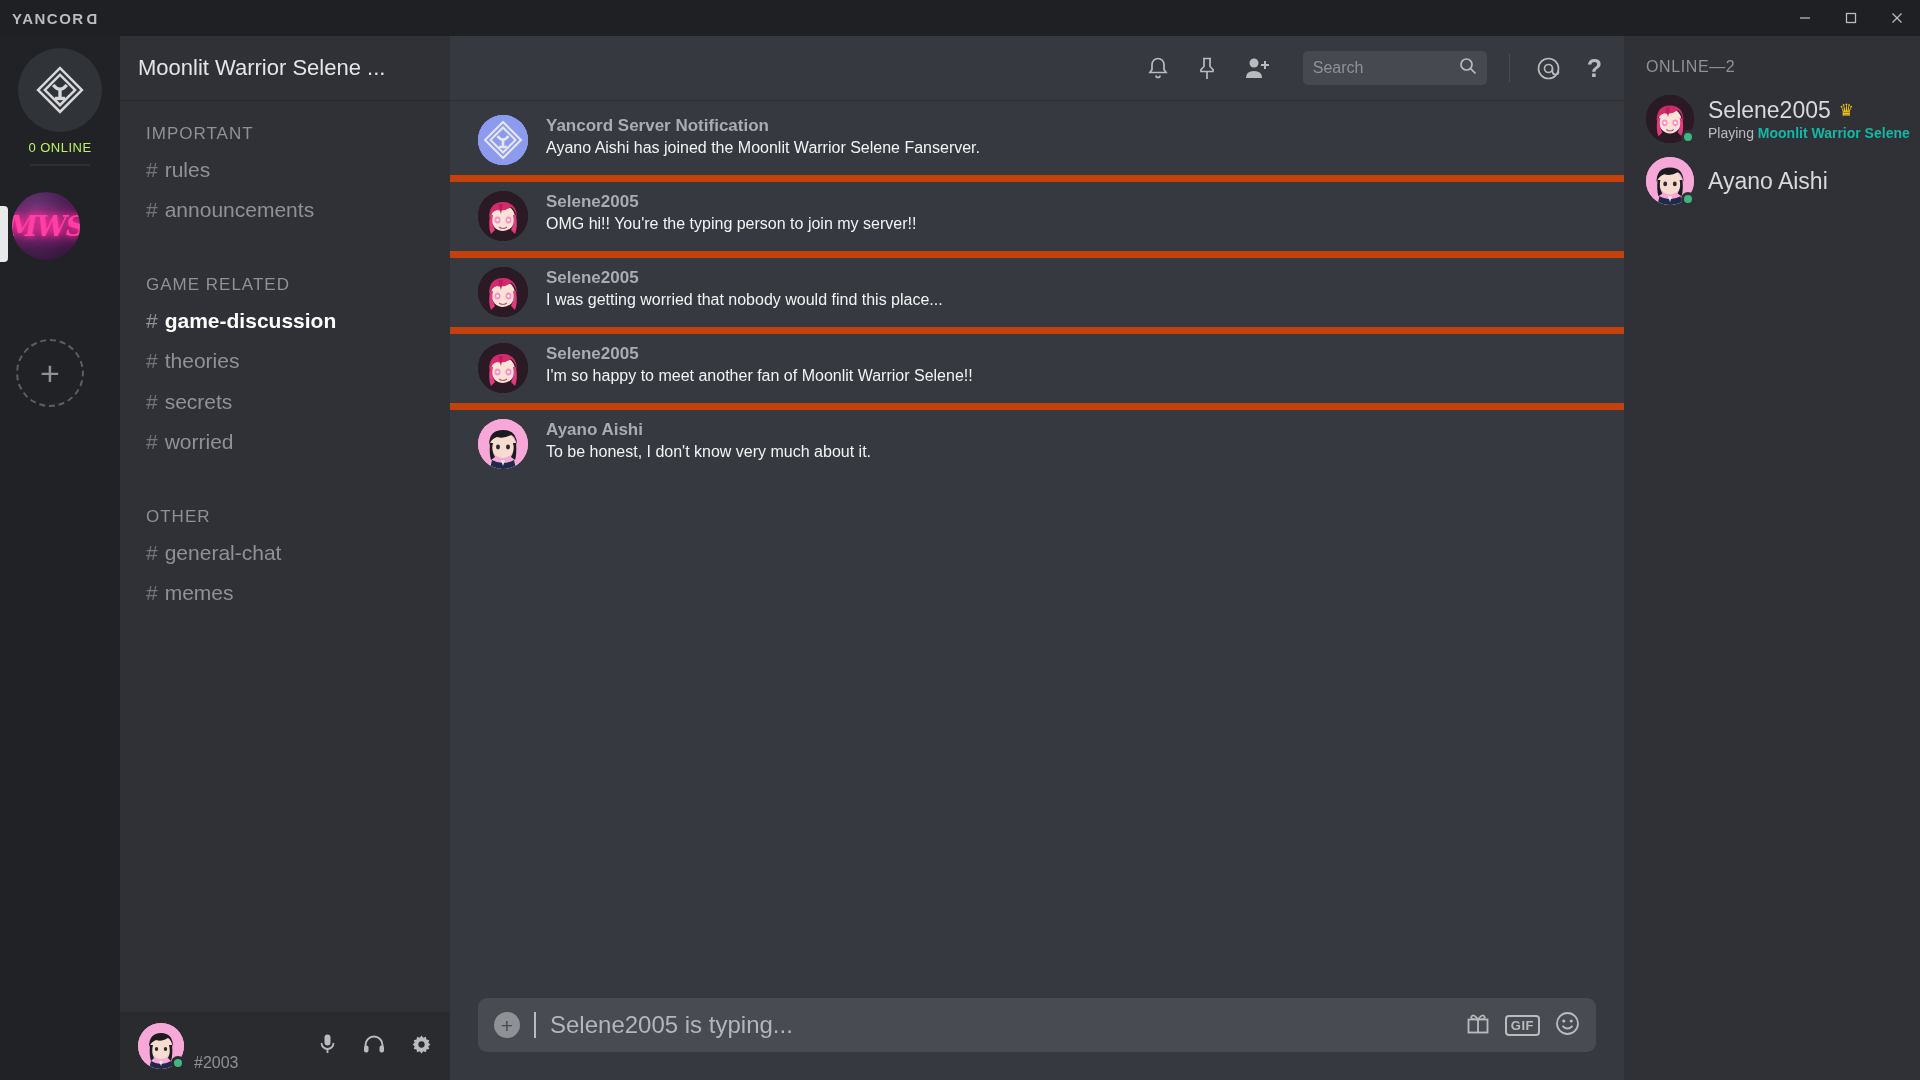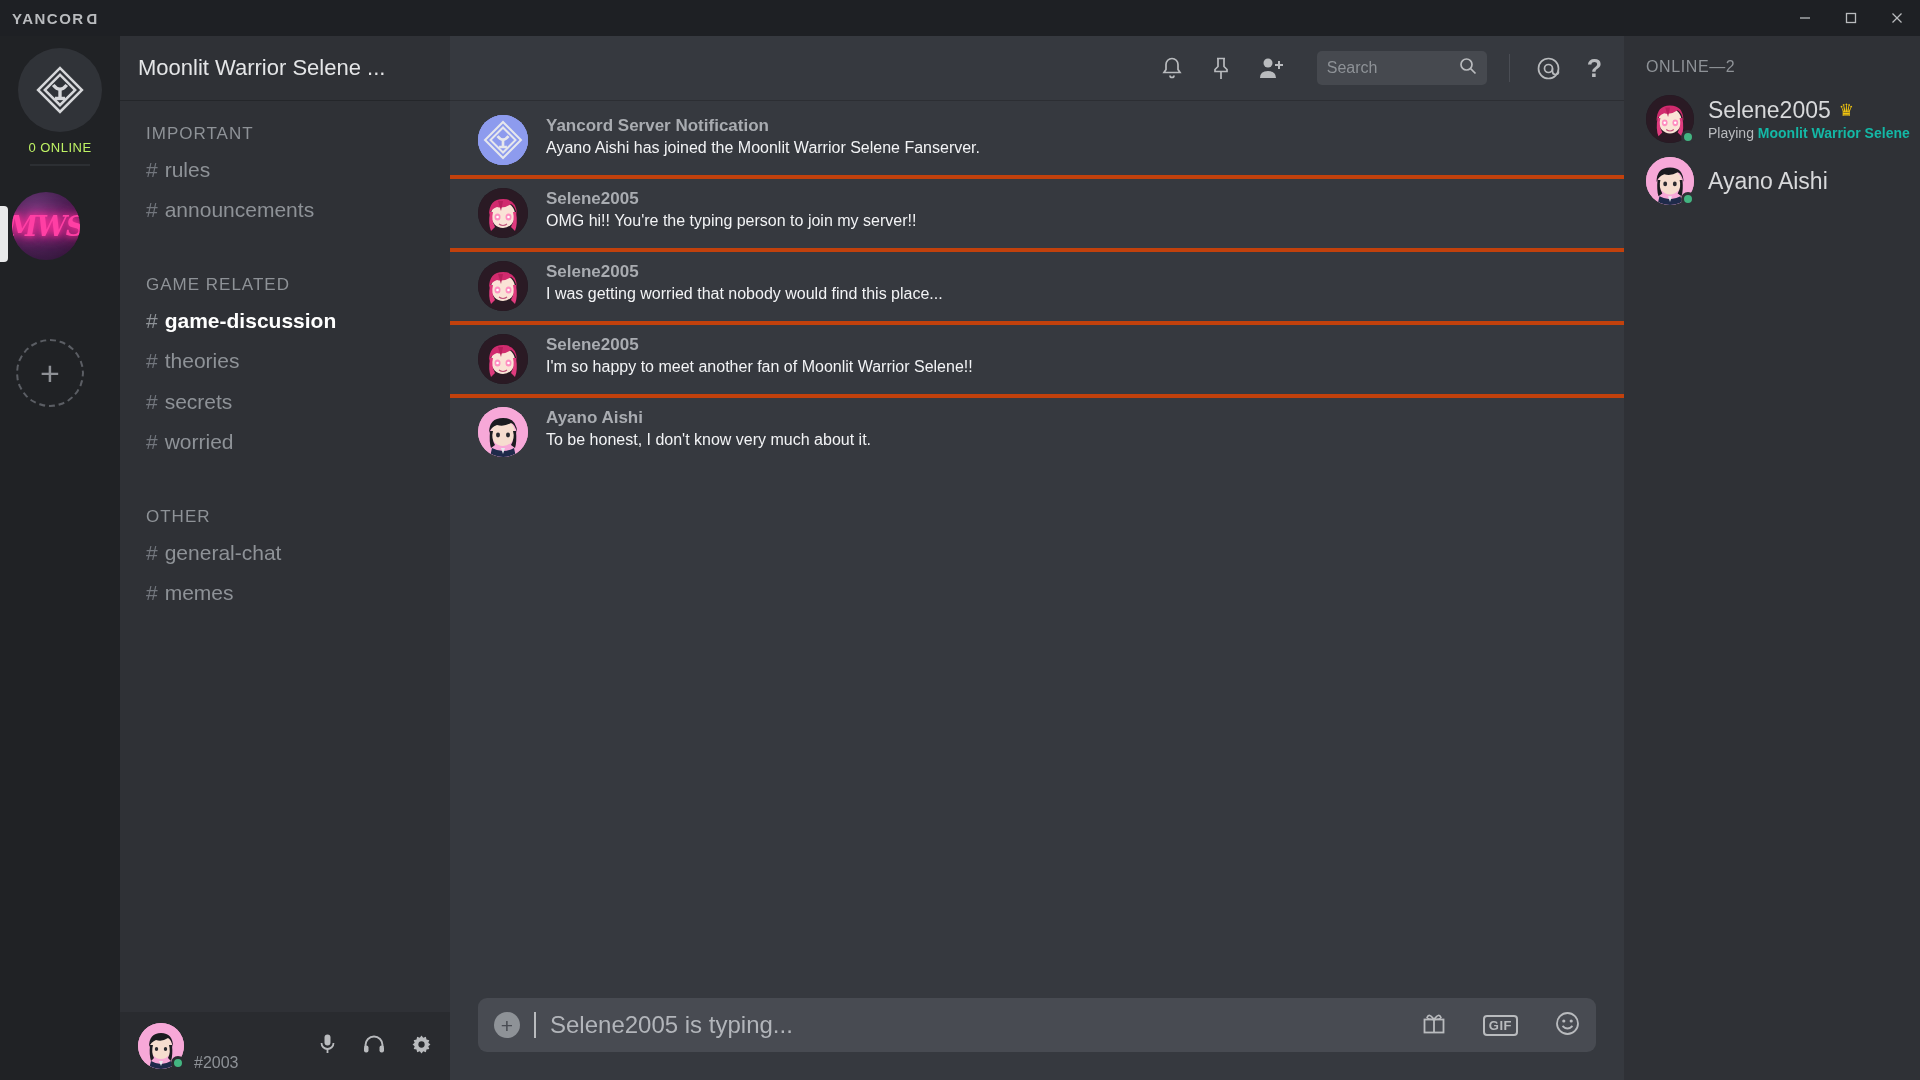--- a/index.html
+++ b/index.html
@@ -108,50 +108,50 @@
   .user-icons{ margin-left:auto; display:flex; gap:26px; align-items:center; color:#b9bbbe; }
 
   
   .chat{ flex:1; background:#36393f; display:flex; flex-direction:column; position:relative; }
   .chat-header{
     height:64px; flex:0 0 64px; background:#36393f; display:flex; align-items:center;
     justify-content:flex-end; padding:0 22px; gap:0; box-shadow:0 1px 0 rgba(0,0,0,0.18);
   }
   .hicon{ color:#b9bbbe; margin-left:26px; display:flex; align-items:center; }
   .searchbox{
-    margin-left:32px; width:170px; height:34px; background:#46494f; border-radius:5px;
+    margin-left:32px; width:184px; height:34px; background:#46494f; border-radius:5px;
     display:flex; align-items:center; padding:0 10px; gap:6px;
   }
   .searchbox .ph{ font-size:16px; color:#8e9297; flex:1; }
   .hdiv{ width:1px; height:28px; background:#4a4d54; margin-left:22px; }
 
   .messages{ flex:1; overflow:hidden; padding-top:6px; }
   .msg{
-    display:flex; gap:18px; padding:9px 28px 10px 28px; border-bottom:4px solid #c2410c;
+    display:flex; gap:18px; padding:9px 28px 10px 28px; border-bottom:7px solid #c2410c;
     align-items:flex-start;
   }
   .msg:last-child{ border-bottom:none; }
   .msg .body{ padding-top:1px; }
   .msg .author{ font-size:17px; font-weight:700; color:#a9acb1; margin-bottom:2px; }
   .msg .text{ font-size:16px; color:#f2f3f5; line-height:1.25; }
 
   
   .composer-wrap{ padding:0 28px 28px 28px; }
   .composer{
     height:54px; background:#484b52; border-radius:9px; display:flex; align-items:center;
     padding:0 16px; gap:14px;
   }
   .plus-btn{
     width:26px; height:26px; border-radius:50%; background:#8e9297; color:#484b52;
     display:flex; align-items:center; justify-content:center; font-size:21px; line-height:1;
     flex:none; font-weight:400;
   }
   .caret{ width:2px; height:26px; background:#b9bbbe; flex:none; }
   .composer .ph{ font-size:24px; color:#b2b5ba; flex:1; }
-  .composer-icons{ display:flex; gap:37px; align-items:center; color:#b9bbbe;justify-content:center; }
+  .composer-icons{ display:flex; gap:15px; align-items:center; color:#b9bbbe;justify-content:center; }
   .gifbox{
     border:2px solid #b9bbbe; border-radius:4px; font-size:13px; font-weight:700;
     padding:1px 4px; color:#b9bbbe; letter-spacing:0.5px;
   }
 
   
   .members{
     width:296px; flex:0 0 296px; background:#2f3136; padding:22px 0 0 0;
   }
   .members-title{

